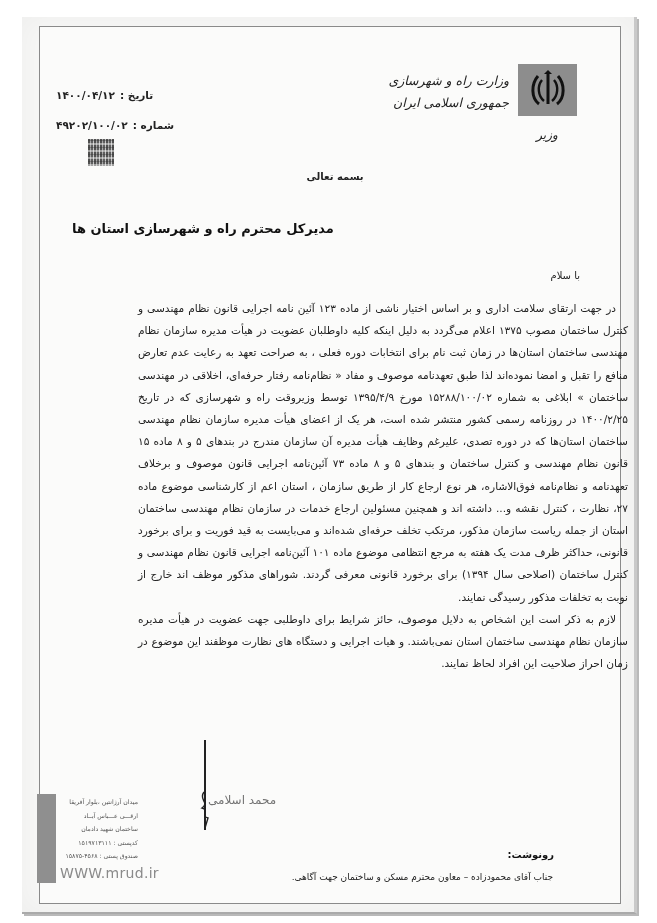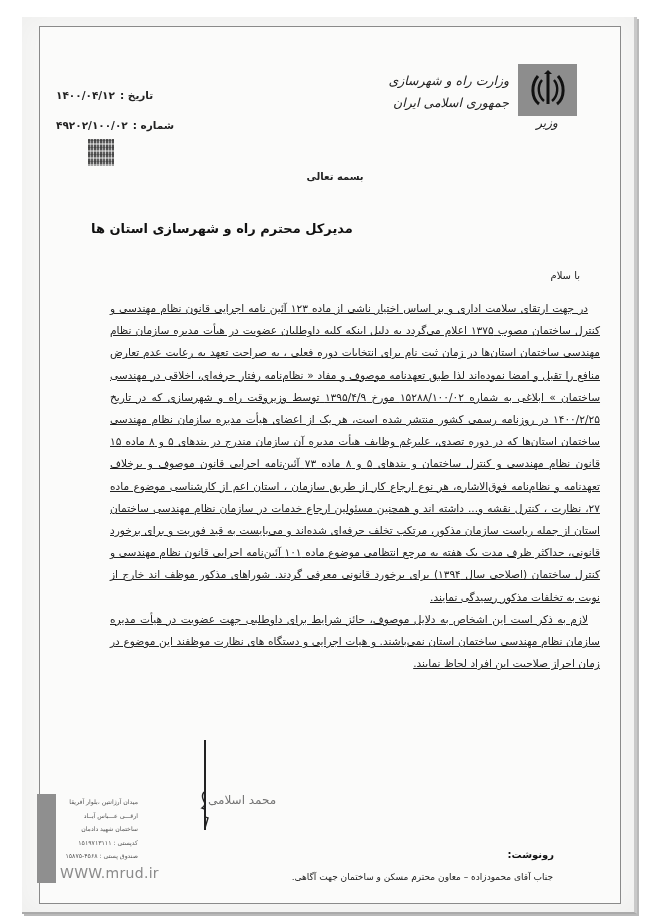--- a/index.html
+++ b/index.html
@@ -23,21 +23,21 @@
   .emblem-box {
     position: absolute; left: 518px; top: 64px; width: 59px; height: 52px; background: #8d8d8d;
   }
   .emblem-box svg { display:block; margin: 6px auto 0; }
   .ministry {
     position: absolute; right: 148px; top: 70px; width: 140px; text-align: right;
     font-family: "DejaVu Serif", serif; font-style: italic; color: #222;
   }
   .ministry div { font-size: 12.5px; line-height: 22px; }
   .minister-label {
-    position: absolute; left: 527px; top: 116px; width: 40px; text-align: center;
+    position: absolute; left: 527px; top: 128px; width: 40px; text-align: center;
     font-family: "DejaVu Serif", serif; font-style: italic; font-size: 12px; color: #222;
   }
   
   .meta {
     position: absolute; left: 56px; top: 80px; width: 130px; font-size: 10.5px; color: #222; font-weight: bold;
   }
   .meta .row { display: flex; justify-content: flex-end; gap: 5px; height: 30px; align-items: center; }
   .meta .val { font-weight: bold; letter-spacing: 0.3px; }
   .qr {
     position: absolute; left: 88px; top: 139px; width: 26px; height: 27px;
@@ -48,29 +48,29 @@
   }
   .qr::after {
     content:""; position:absolute; inset:0;
     background: repeating-linear-gradient(0deg, rgba(255,255,255,0.45) 0 2px, transparent 2px 4px, rgba(0,0,0,0.3) 4px 5px, transparent 5px 7px);
   }
   .bismillah {
     position: absolute; left: 300px; top: 171px; width: 70px; text-align: center;
     font-size: 10px; font-weight: bold; color: #222;
   }
   .addressee {
-    position: absolute; right: 285px; top: 221px; width: 300px; text-align: center;
+    position: absolute; right: 285px; top: 221px; width: 300px; text-align: left;
     font-size: 13px; font-weight: bold; color: #111;
   }
   .greeting {
     position: absolute; right: 77px; top: 270px; font-size: 10px; color: #222;
   }
   .body-text {
-    position: absolute; left: 110px; top: 297px; width: 490px;
-    font-size: 10.6px; line-height: 22.2px; color: #222; text-align: justify; text-align-last: right; text-decoration: underline;
+    position: absolute; left: 138px; top: 297px; width: 490px;
+    font-size: 10.6px; line-height: 22.2px; color: #222; text-align: justify; text-align-last: right;
   }
   .body-text p { margin: 0; text-indent: 12px; }
   .signature-stroke {
     position: absolute; left: 204px; top: 740px; width: 2px; height: 90px; background: #222;
   }
   .sign-loop {
     position: absolute; left: 196px; top: 790px;
   }
   .signer {
     position: absolute; left: 208px; top: 793px; width: 70px; text-align: left;

